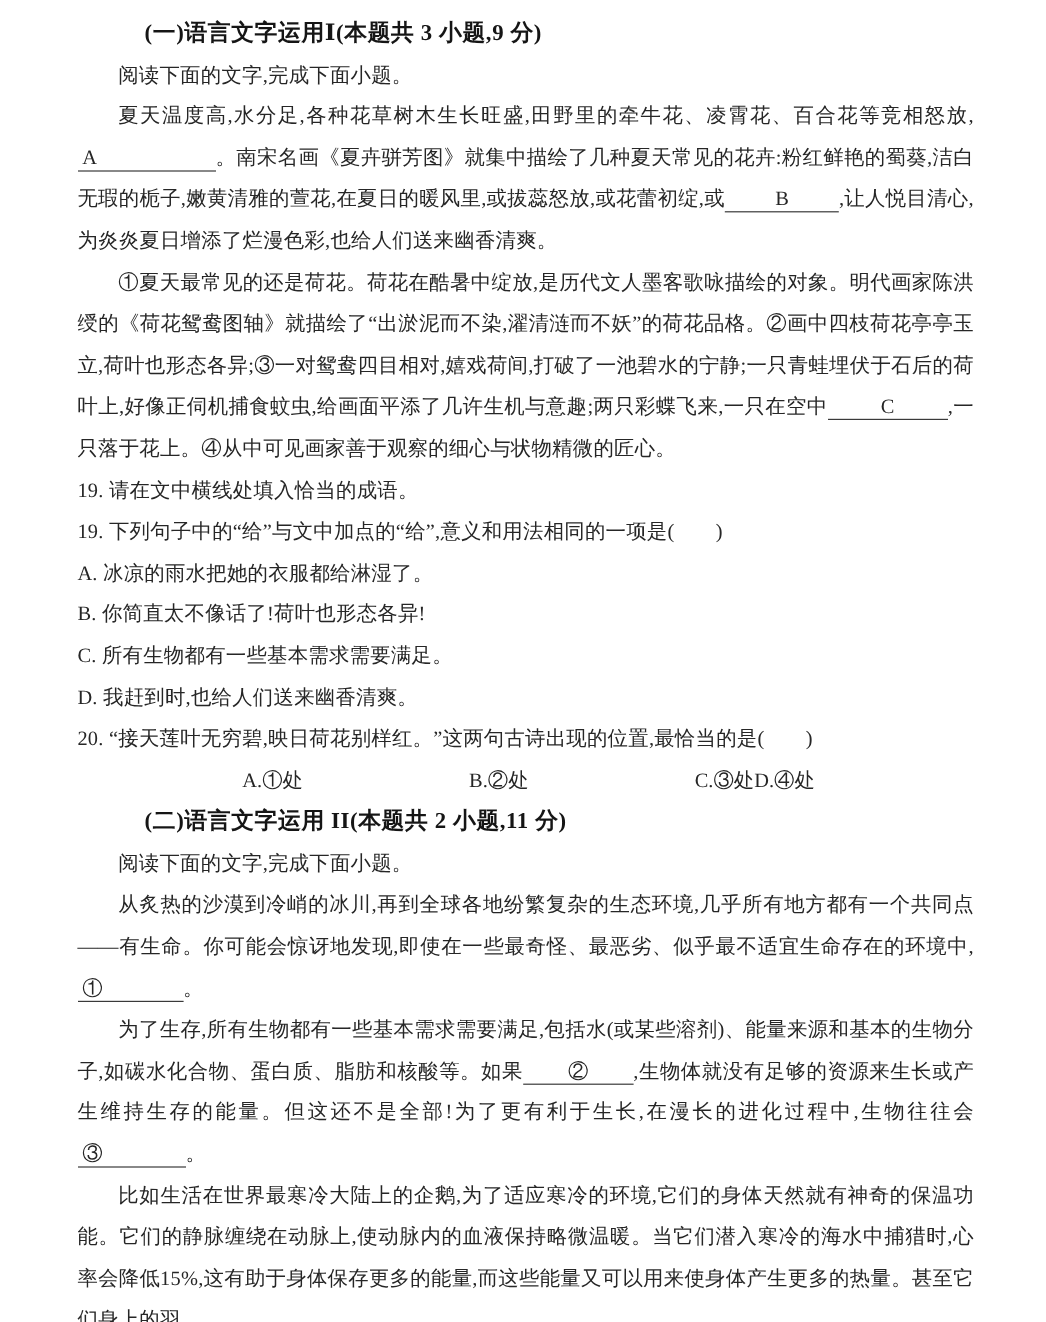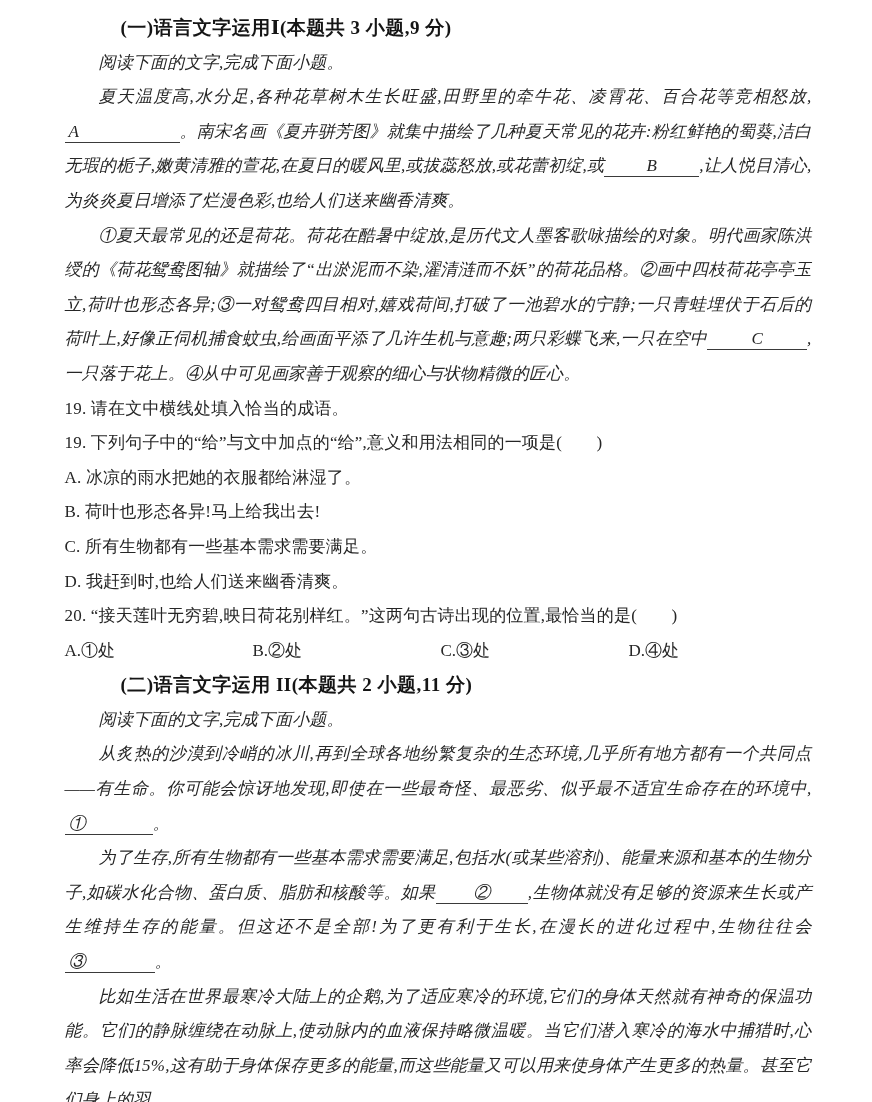--- a/index.html
+++ b/index.html
@@ -26,48 +26,48 @@
     color: var(--heading, #151515);
     line-height: 34.6px;
     letter-spacing: 0.5px;
   }
   .para {
     margin: 0;
     text-align: justify;
     text-justify: inter-character;
     letter-spacing: 0.2px;
   }
-  .para.indent { text-indent: 2em; font-style: italic; }
+  .para.indent { text-indent: 2em; }
   .blank {
     display: inline-block;
     border-bottom: 1.4px solid var(--underline, #3a3a3a);
     text-align: center;
     text-indent: 0;
     line-height: 20px;
     padding: 0 2px;
   }
   .blank.left { text-align: left; padding-left: 4px; }
   .blank-label { letter-spacing: 0; }
-  .options-row { display: flex; margin: 0; }
+  .options-row { display: flex; margin: 0; text-align: right; }
   .option-item { display: inline-block; width: 188px; }
   .option-item:last-child { width: auto; }
 </style>
 </head>
 <body>
 
 <div class="page">
   <main class="doc">
       <h2 class="sec-heading">(一)语言文字运用Ⅰ(本题共 3 小题,9 分)</h2>
       <p class="para indent"><span class="text-run">阅读下面的文字,完成下面小题。</span></p>
       <p class="para indent"><span class="text-run">夏天温度高,水分足,各种花草树木生长旺盛,田野里的牵牛花、凌霄花、百合花等竞相怒放,</span><span class="blank left" style="width: 115px;"><span class="blank-label">A</span></span><span class="text-run">。南宋名画《夏卉骈芳图》就集中描绘了几种夏天常见的花卉:粉红鲜艳的蜀葵,洁白无瑕的栀子,嫩黄清雅的萱花,在夏日的暖风里,或拔蕊怒放,或花蕾初绽,或</span><span class="blank" style="width: 95px;"><span class="blank-label">B</span></span><span class="text-run">,让人悦目清心,为炎炎夏日增添了烂漫色彩,也给人们送来幽香清爽。</span></p>
       <p class="para indent"><span class="text-run">①夏天最常见的还是荷花。荷花在酷暑中绽放,是历代文人墨客歌咏描绘的对象。明代画家陈洪绶的《荷花鸳鸯图轴》就描绘了“出淤泥而不染,濯清涟而不妖”的荷花品格。②画中四枝荷花亭亭玉立,荷叶也形态各异;③一对鸳鸯四目相对,嬉戏荷间,打破了一池碧水的宁静;一只青蛙埋伏于石后的荷叶上,好像正伺机捕食蚊虫,给画面平添了几许生机与意趣;两只彩蝶飞来,一只在空中</span><span class="blank" style="width: 100px;"><span class="blank-label">C</span></span><span class="text-run">,一只落于花上。④从中可见画家善于观察的细心与状物精微的匠心。</span></p>
       <p class="para"><span class="text-run">19. 请在文中横线处填入恰当的成语。</span></p>
       <p class="para"><span class="text-run">19. 下列句子中的“给”与文中加点的“给”,意义和用法相同的一项是(　　)</span></p>
       <p class="para"><span class="text-run">A. 冰凉的雨水把她的衣服都给淋湿了。</span></p>
-      <p class="para"><span class="text-run">B. 荷叶也形态各异!马上给我出去!</span></p>
+      <p class="para"><span class="text-run">B. 你简直太不像话了!荷叶也形态各异!</span></p>
       <p class="para"><span class="text-run">C. 所有生物都有一些基本需求需要满足。</span></p>
       <p class="para"><span class="text-run">D. 我赶到时,也给人们送来幽香清爽。</span></p>
       <p class="para"><span class="text-run">20. “接天莲叶无穷碧,映日荷花别样红。”这两句古诗出现的位置,最恰当的是(　　)</span></p>
       <div class="options-row">
         <span class="option-item">A.①处</span>
         <span class="option-item">B.②处</span>
         <span class="option-item">C.③处</span>
         <span class="option-item">D.④处</span>
       </div>
       <h2 class="sec-heading">(二)语言文字运用 II(本题共 2 小题,11 分)</h2>

